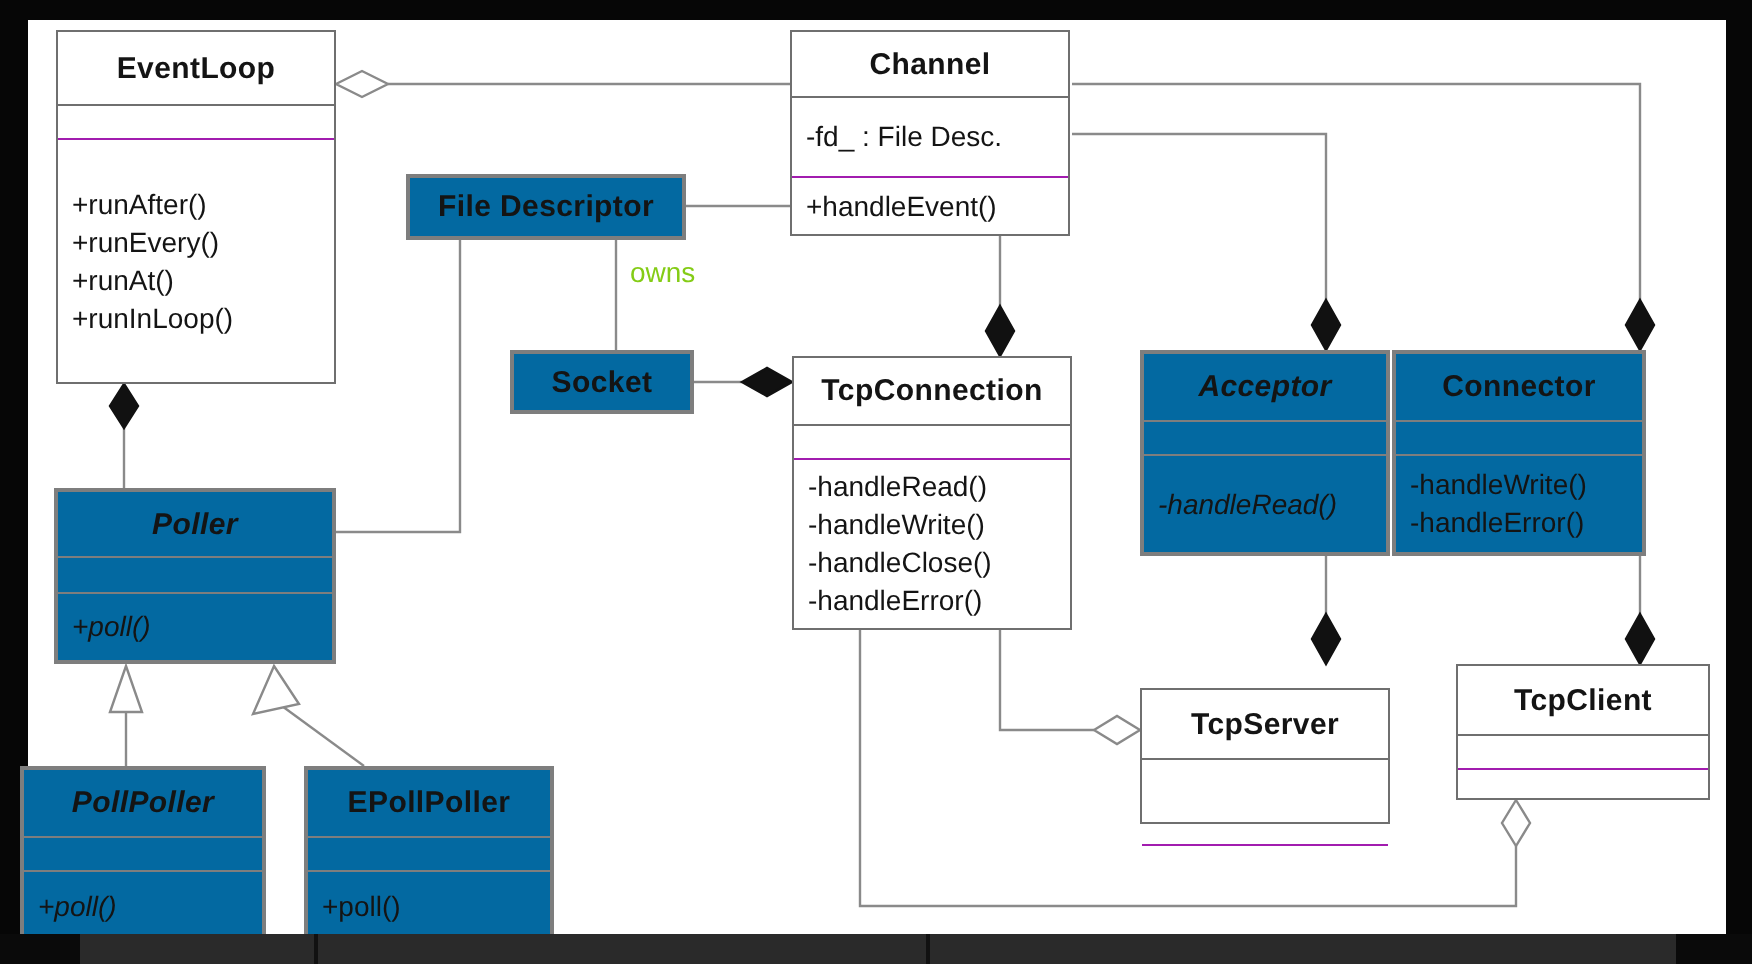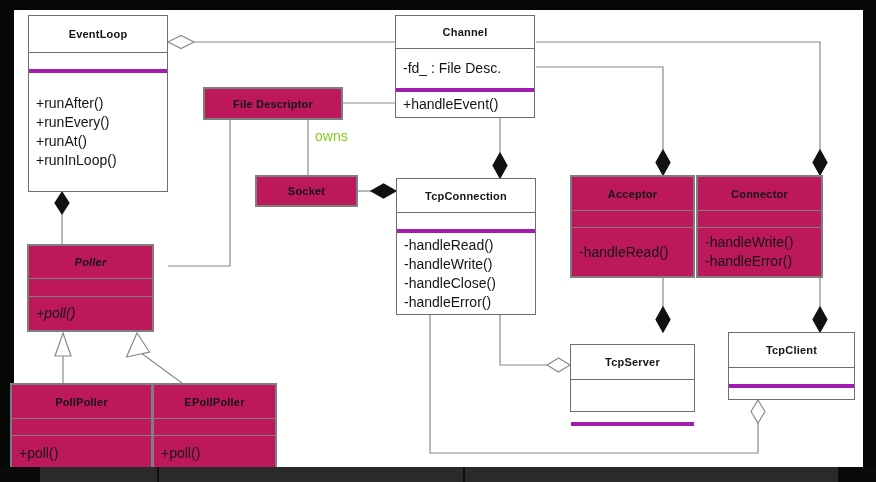--- a/index.html
+++ b/index.html
@@ -8,28 +8,28 @@
     background:#060606;
     font-family:"Liberation Sans",sans-serif;
   }
   .canvas{position:absolute;left:14px;top:10px;width:849px;height:457px;background:#ffffff;}
   .connector-layer{position:absolute;left:0;top:0;width:876px;height:482px;}
 
   .uml{
     position:absolute;box-sizing:border-box;background:#ffffff;
     border:1px solid #6f6f6f;display:flex;flex-direction:column;color:#141414;
   }
-  .uml.gray{background:#be185d;border:2px solid #7e7e7e;justify-content:flex-end;}
+  .uml.gray{background:#0369a1;border:2px solid #7e7e7e;justify-content:flex-end;}
   .uml .title{
     display:flex;align-items:center;justify-content:center;
-    font-weight:bold;font-size:11px;letter-spacing:.2px;
+    font-weight:bold;font-size:15px;letter-spacing:.2px;
     border-bottom:1px solid #6f6f6f;flex:0 0 auto;
   }
   .uml.gray .title{border-bottom:1px solid #7e7e7e;}
-  .uml .sec{border-bottom:4px solid #a21caf;flex:0 0 auto;}
+  .uml .sec{border-bottom:1px solid #a21caf;flex:0 0 auto;}
   .uml.gray .sec{border-bottom:1px solid #7e7e7e;}
   .uml .members{
     flex:1 1 auto;display:flex;flex-direction:column;justify-content:center;
     padding-left:7px;font-size:14px;line-height:19px;
   }
   .uml.simple .title{border-bottom:none;flex:1;}
   .italic{font-style:italic;}
   .owns-label{position:absolute;left:315px;top:128px;font-size:14px;color:#84cc16;}
 
   .bottombar{position:absolute;left:0;top:467px;width:876px;height:15px;background:#2a2a2a;}
@@ -92,61 +92,61 @@
     <div>+handleEvent()</div>
   </div>
 </div>
 
 <div class="uml gray simple" style="left:203px;top:87px;width:140px;height:33px;">
   <div class="title">File Descriptor</div>
 </div>
 
 <div class="owns-label">owns</div>
 
-<div class="uml gray simple" style="left:255px;top:175px;width:103px;height:32px;">
+<div class="uml gray simple" style="left:255px;top:175px;width:92px;height:32px;">
   <div class="title">Socket</div>
 </div>
 
 <div class="uml" style="left:396px;top:178px;width:140px;height:137px;">
   <div class="title" style="height:33px;">TcpConnection</div>
   <div class="sec" style="height:16px;"></div>
   <div class="members">
     <div>-handleRead()</div>
     <div>-handleWrite()</div>
     <div>-handleClose()</div>
     <div>-handleError()</div>
   </div>
 </div>
 
-<div class="uml gray" style="left:570px;top:175px;width:125px;height:103px;">
+<div class="uml gray" style="left:570px;top:175px;width:125px;height:103px;font-style:italic;">
   <div class="title" style="height:33px;">Acceptor</div>
   <div class="sec" style="height:16px;"></div>
   <div class="members">
     <div>-handleRead()</div>
   </div>
 </div>
 
 <div class="uml gray" style="left:696px;top:175px;width:127px;height:103px;">
   <div class="title" style="height:33px;">Connector</div>
   <div class="sec" style="height:16px;"></div>
   <div class="members">
     <div>-handleWrite()</div>
     <div>-handleError()</div>
   </div>
 </div>
 
-<div class="uml gray" style="left:27px;top:244px;width:127px;height:88px;">
+<div class="uml gray" style="left:27px;top:244px;width:141px;height:88px;">
   <div class="title italic" style="height:32px;">Poller</div>
   <div class="sec" style="height:17px;"></div>
   <div class="members italic">
     <div>+poll()</div>
   </div>
 </div>
 
-<div class="uml gray" style="left:10px;top:383px;width:143px;height:89px;">
+<div class="uml gray" style="left:10px;top:383px;width:123px;height:89px;font-style:italic;">
   <div class="title" style="height:33px;">PollPoller</div>
   <div class="sec" style="height:16px;"></div>
   <div class="members">
     <div>+poll()</div>
   </div>
 </div>
 
 <div class="uml gray" style="left:152px;top:383px;width:125px;height:89px;">
   <div class="title" style="height:33px;">EPollPoller</div>
   <div class="sec" style="height:16px;"></div>

